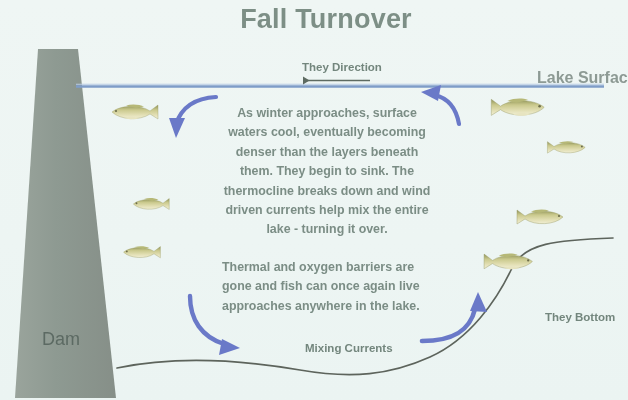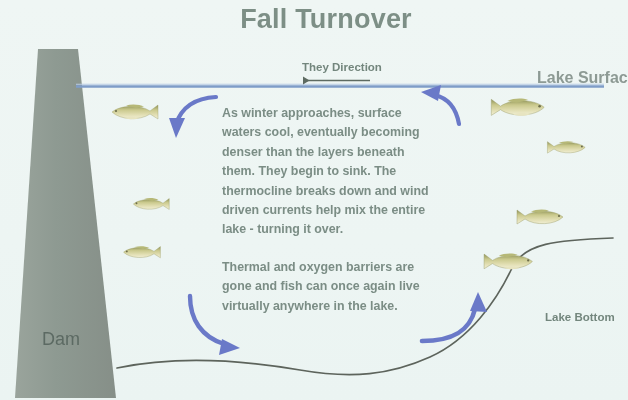--- a/index.html
+++ b/index.html
@@ -79,21 +79,21 @@
     color: #5c6a63;
   }
   .para {
     position: absolute;
     font-size: 12.4px;
     font-weight: bold;
     color: #7b8d85;
     line-height: 19.4px;
     white-space: pre-line;
   }
-  #para1 { left: 222px; top: 104px; width: 210px; }
+  #para1 { left: 222px; top: 104px; width: 210px; text-align: center; }
   #para2 { left: 222px; top: 258px; width: 205px; }
 </style>
 </head>
 <body>
 
 <div id="stage">
 
   <svg id="art" viewBox="0 0 628 400">
     <defs>
       <linearGradient id="damGrad" x1="0" y1="0" x2="1" y2="0">
@@ -195,22 +195,23 @@
       <circle cx="16" cy="8" r="1.1" fill="#6b6b4a"></circle>
     </g>
   </svg>
 
   <div class="lbl" id="title">Fall Turnover</div>
 
   <div class="lbl" id="wind-label">They Direction</div>
 
   <div class="lbl" id="surface-label">Lake Surface</div>
 
-  <div class="lbl" id="bottom-label">Lake Bottom</div>
-
+  <div class="lbl" id="bottom-label">They Bottom</div>
+
+  <div class="lbl" id="mixing-label">Mixing Currents</div>
 
   <div class="lbl" id="dam-label">Dam</div>
 
   <div class="para" id="para1">As winter approaches, surface waters cool, eventually becoming denser than the layers beneath them.  They begin to sink.  The thermocline breaks down and wind driven currents help mix the entire lake - turning it over.</div>
 
-  <div class="para" id="para2">Thermal and oxygen barriers are gone and fish can once again live virtually anywhere in the lake.</div>
+  <div class="para" id="para2">Thermal and oxygen barriers are gone and fish can once again live approaches anywhere in the lake.</div>
 
 </div>
 
 </body></html>

